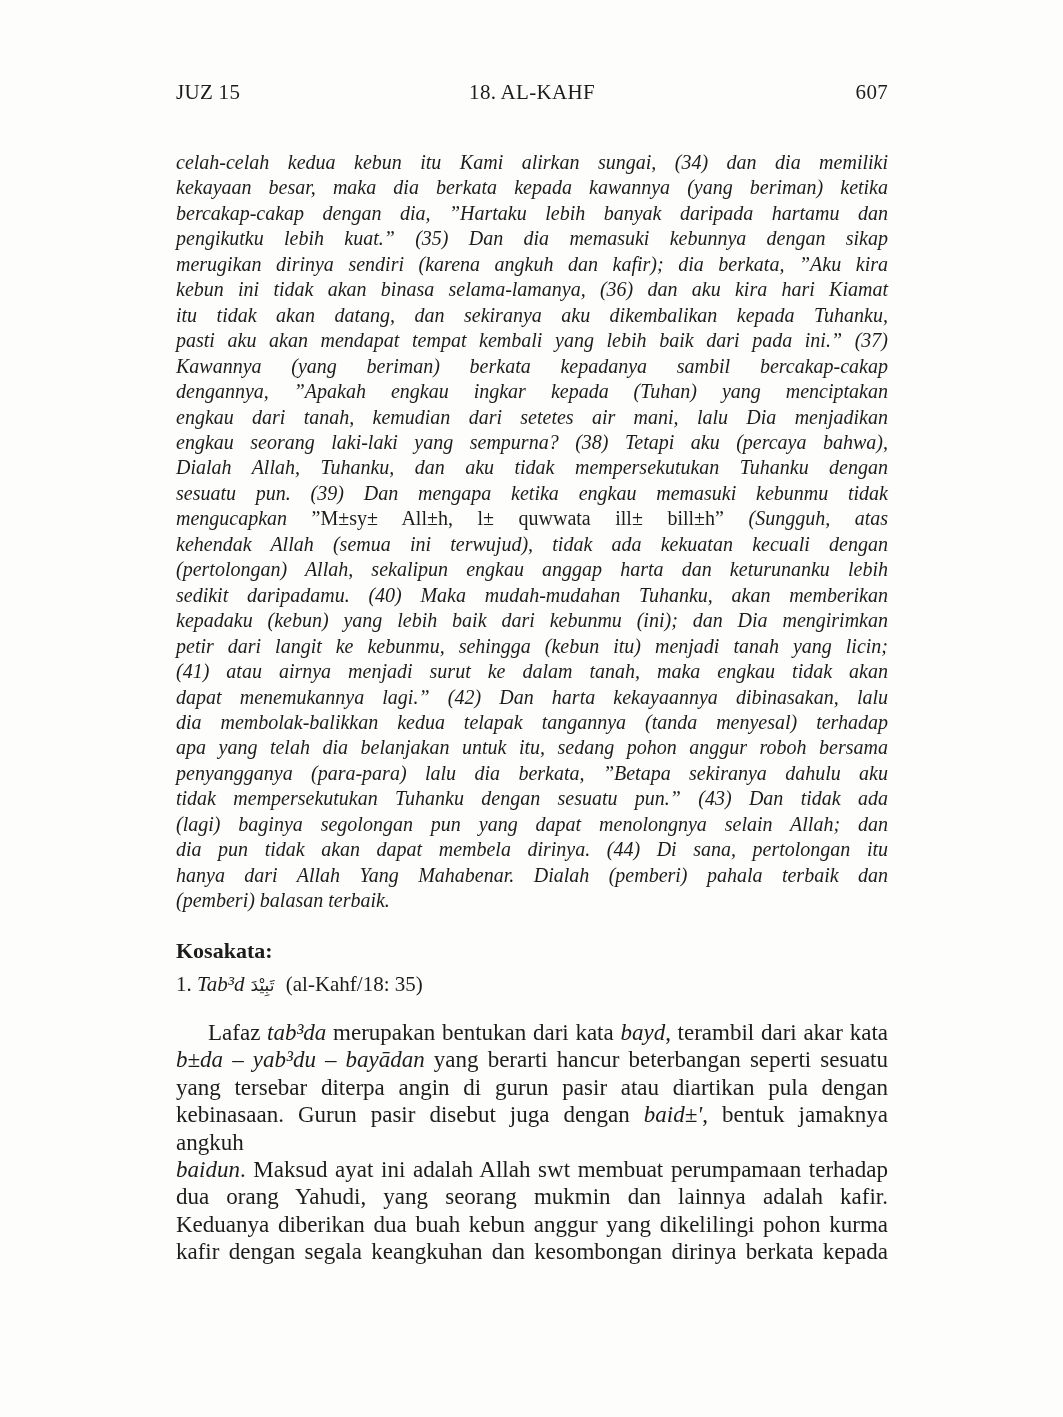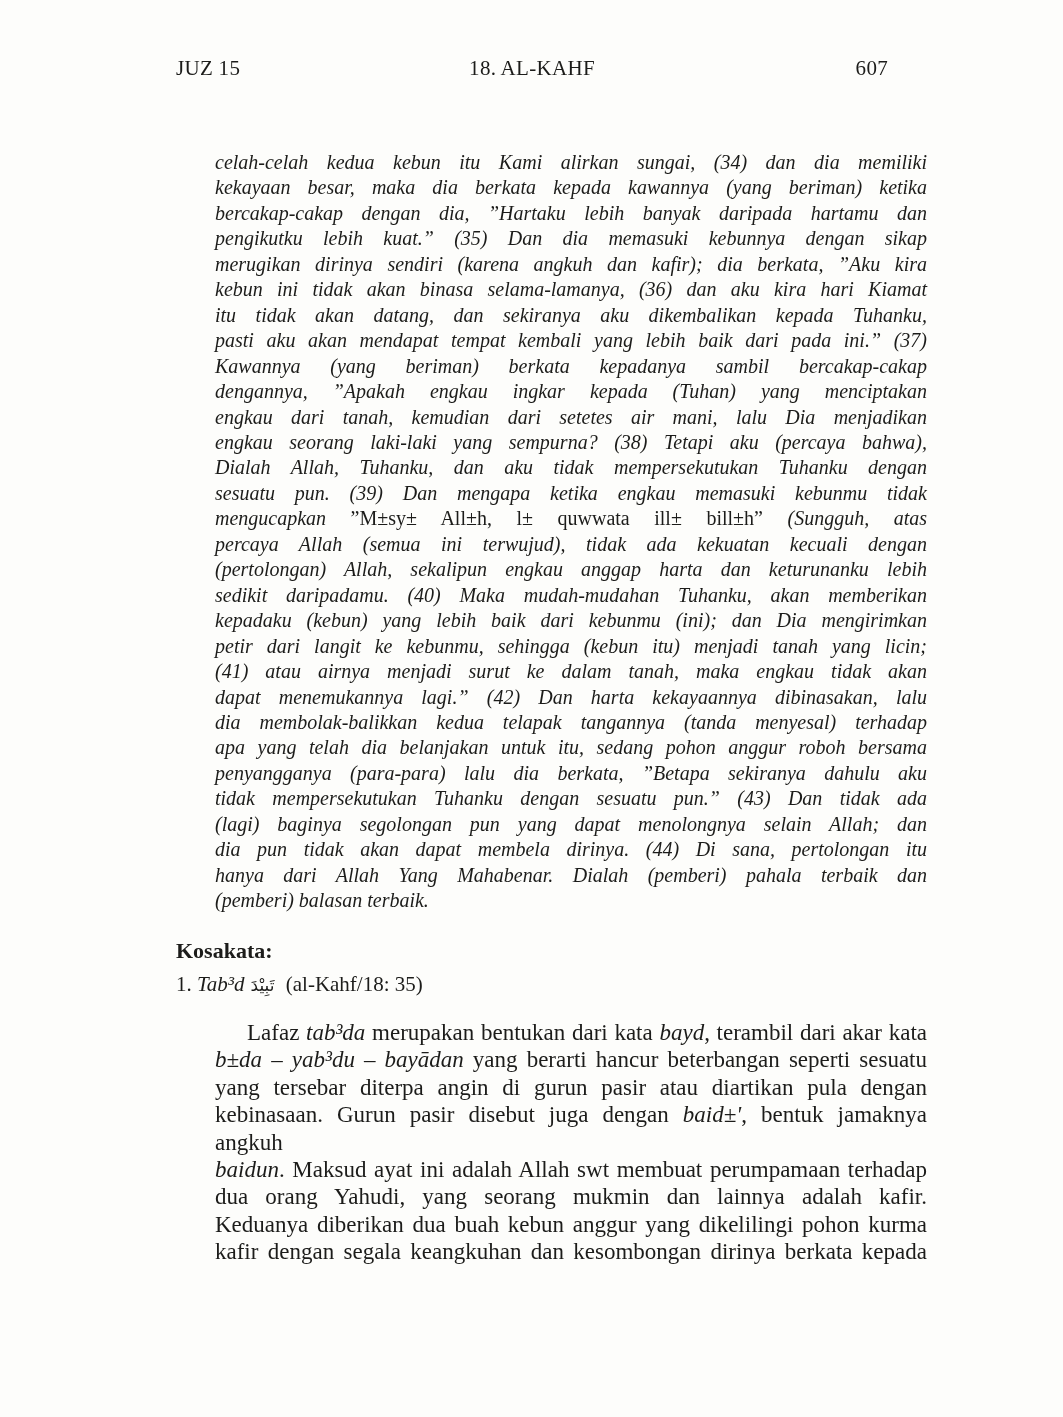--- a/index.html
+++ b/index.html
@@ -13,35 +13,34 @@
     height: 1417px;
     margin: 0 auto;
     background: #fdfdfb;
     color: #1c1c1a;
     font-family: "Liberation Serif", serif;
     overflow: hidden;
   }
   .page-header {
     position: absolute;
     left: 176px;
-    top: 56px;
+    top: 80px;
     width: 712px;
     display: grid;
     grid-template-columns: 1fr 1fr 1fr;
     font-size: 21px;
     letter-spacing: 0.3px;
   }
   .page-header .hc { text-align: center; }
   .page-header .hr { text-align: right; }
 
   .textblock {
     position: absolute;
     left: 176px;
     width: 712px;
-    margin-left: 39px;
   }
   .line {
     text-align: justify;
     text-align-last: justify;
     -moz-text-align-last: justify;
     white-space: normal;
   }
   .line.end {
     text-align-last: left;
     -moz-text-align-last: left;
@@ -105,21 +104,21 @@
       <div class="line"><span class="seg-i">kebun ini tidak akan binasa selama-lamanya, (36) dan aku kira hari Kiamat</span></div>
       <div class="line"><span class="seg-i">itu tidak akan datang, dan sekiranya aku dikembalikan kepada Tuhanku,</span></div>
       <div class="line"><span class="seg-i">pasti aku akan mendapat tempat kembali yang lebih baik dari pada ini.” (37)</span></div>
       <div class="line"><span class="seg-i">Kawannya (yang beriman) berkata kepadanya sambil bercakap-cakap</span></div>
       <div class="line"><span class="seg-i">dengannya, ”Apakah engkau ingkar kepada (Tuhan) yang menciptakan</span></div>
       <div class="line"><span class="seg-i">engkau dari tanah, kemudian dari setetes air mani, lalu Dia menjadikan</span></div>
       <div class="line"><span class="seg-i">engkau seorang laki-laki yang sempurna? (38) Tetapi aku (percaya bahwa),</span></div>
       <div class="line"><span class="seg-i">Dialah Allah, Tuhanku, dan aku tidak mempersekutukan Tuhanku dengan</span></div>
       <div class="line"><span class="seg-i">sesuatu pun. (39) Dan mengapa ketika engkau memasuki kebunmu tidak</span></div>
       <div class="line"><span class="seg-i">mengucapkan </span><span class="seg-r">”M±sy± All±h, l± quwwata ill± bill±h”</span><span class="seg-i"> (Sungguh, atas</span></div>
-      <div class="line"><span class="seg-i">percaya Allah (semua ini terwujud), tidak ada kekuatan kecuali dengan</span></div>
+      <div class="line"><span class="seg-i">kehendak Allah (semua ini terwujud), tidak ada kekuatan kecuali dengan</span></div>
       <div class="line"><span class="seg-i">(pertolongan) Allah, sekalipun engkau anggap harta dan keturunanku lebih</span></div>
       <div class="line"><span class="seg-i">sedikit daripadamu. (40) Maka mudah-mudahan Tuhanku, akan memberikan</span></div>
       <div class="line"><span class="seg-i">kepadaku (kebun) yang lebih baik dari kebunmu (ini); dan Dia mengirimkan</span></div>
       <div class="line"><span class="seg-i">petir dari langit ke kebunmu, sehingga (kebun itu) menjadi tanah yang licin;</span></div>
       <div class="line"><span class="seg-i">(41) atau airnya menjadi surut ke dalam tanah, maka engkau tidak akan</span></div>
       <div class="line"><span class="seg-i">dapat menemukannya lagi.” (42) Dan harta kekayaannya dibinasakan, lalu</span></div>
       <div class="line"><span class="seg-i">dia membolak-balikkan kedua telapak tangannya (tanda menyesal) terhadap</span></div>
       <div class="line"><span class="seg-i">apa yang telah dia belanjakan untuk itu, sedang pohon anggur roboh bersama</span></div>
       <div class="line"><span class="seg-i">penyangganya (para-para) lalu dia berkata, ”Betapa sekiranya dahulu aku</span></div>
       <div class="line"><span class="seg-i">tidak mempersekutukan Tuhanku dengan sesuatu pun.” (43) Dan tidak ada</span></div>

